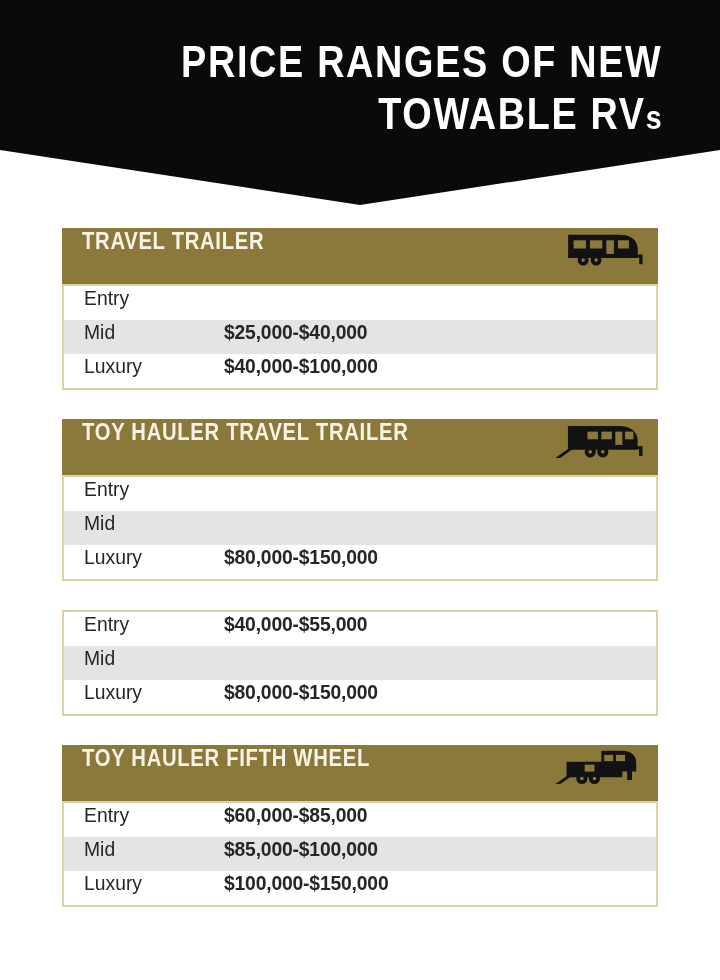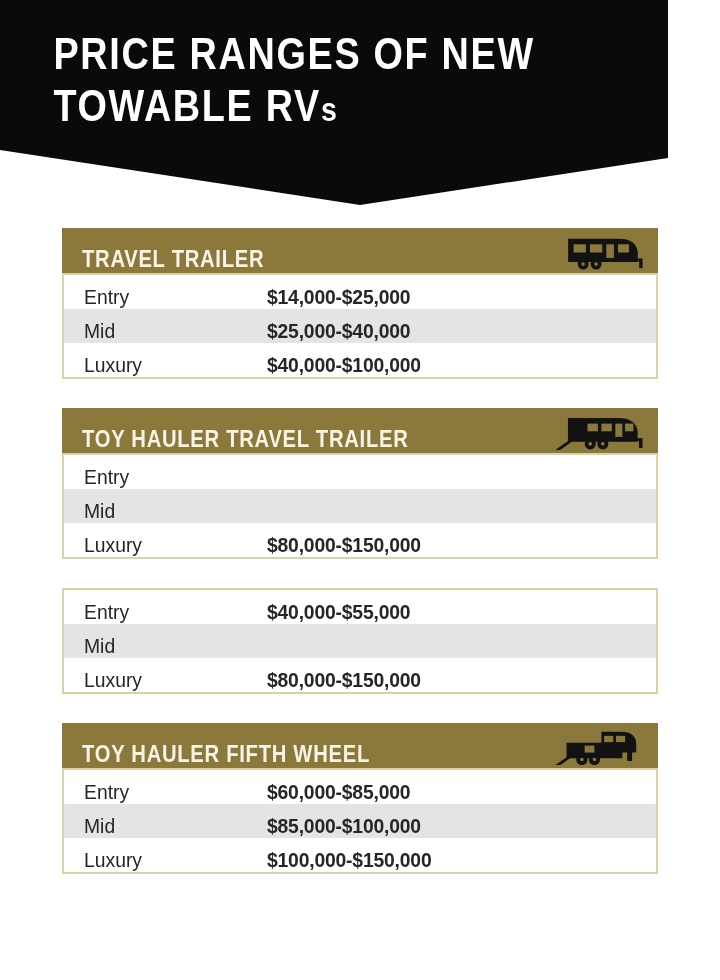--- a/index.html
+++ b/index.html
@@ -8,45 +8,45 @@
     --row-alt-bg:#e4e4e4; --row-text:#262626;
     --table-border:#dbd3a6; --page-bg:#ffffff; --icon-color:#121212;
   }
   *{margin:0;padding:0;box-sizing:border-box;}
   html,body{width:720px;background:var(--page-bg);}
   body{font-family:"Liberation Sans", sans-serif; -webkit-font-smoothing:antialiased;}
   .page{width:720px;height:980px;overflow:hidden;background:var(--page-bg);}
 
   
   .banner{
-    width:668px;height:205px;background:var(--banner-bg);
+    width:720px;height:205px;background:var(--banner-bg);
     clip-path:polygon(0 0,720px 0,720px 150px,360px 205px,0 150px);
-    padding-top:28px;text-align:left;
+    padding-top:36px;text-align:right;
   }
   .banner-line{
     color:var(--title-color);font-size:45px;line-height:52px;font-weight:700;
     letter-spacing:2px;transform:scaleX(0.84);transform-origin:center;white-space:nowrap;
   }
   .banner-suffix{font-size:34px;letter-spacing:1px;}
 
   
   .sections{margin:23px 62px 0 62px;}
   .section{margin-bottom:29px;}
   .section-header{
-    height:45px;background:var(--header-bg);color:var(--header-text);
-    display:flex;align-items:flex-end;padding:0 12px 0 20px;
+    height:56px;background:var(--header-bg);color:var(--header-text);
+    display:flex;align-items:flex-start;padding:0 12px 0 20px;
   }
   .section-title{
     font-size:23px;font-weight:700;letter-spacing:0.8px;white-space:nowrap;
     transform:scaleX(0.88);transform-origin:left center;
   }
   .section-icon-slot{margin-left:auto;display:flex;align-items:center;}
   .section-icon-slot svg{display:block;}
   .section-body{border:2px solid var(--table-border);background:#ffffff;}
-  .row{height:34px;display:flex;align-items:flex-end;padding-left:20px;gap:43px;}
+  .row{height:34px;display:flex;align-items:flex-start;padding-left:20px;}
   .row:nth-child(even){background:var(--row-alt-bg);}
   .tier-cell{width:140px;}
   .tier-cell span, .price-cell span{
     display:inline-block;color:var(--row-text);font-size:21px;white-space:nowrap;
     transform:scaleX(0.92);transform-origin:left center;
   }
   .tier-cell span{font-weight:400;}
   .price-cell span{font-weight:700;letter-spacing:-0.2px;}
 </style>
 </head>
@@ -81,23 +81,20 @@
       <circle cx="47" cy="47" r="2.6"></circle>
     </g>
   </svg>
           </span>
     </div>
     <div class="section-body">
 
     <div class="row">
         <div class="tier-cell">
           <span>Entry</span>
-        </div>
-        <div class="price-cell">
-          <span>$14,000-$25,000</span>
         </div>
       </div>
           <div class="row">
         <div class="tier-cell">
           <span>Mid</span>
         </div>
         <div class="price-cell">
           <span>$25,000-$40,000</span>
         </div>
       </div>

